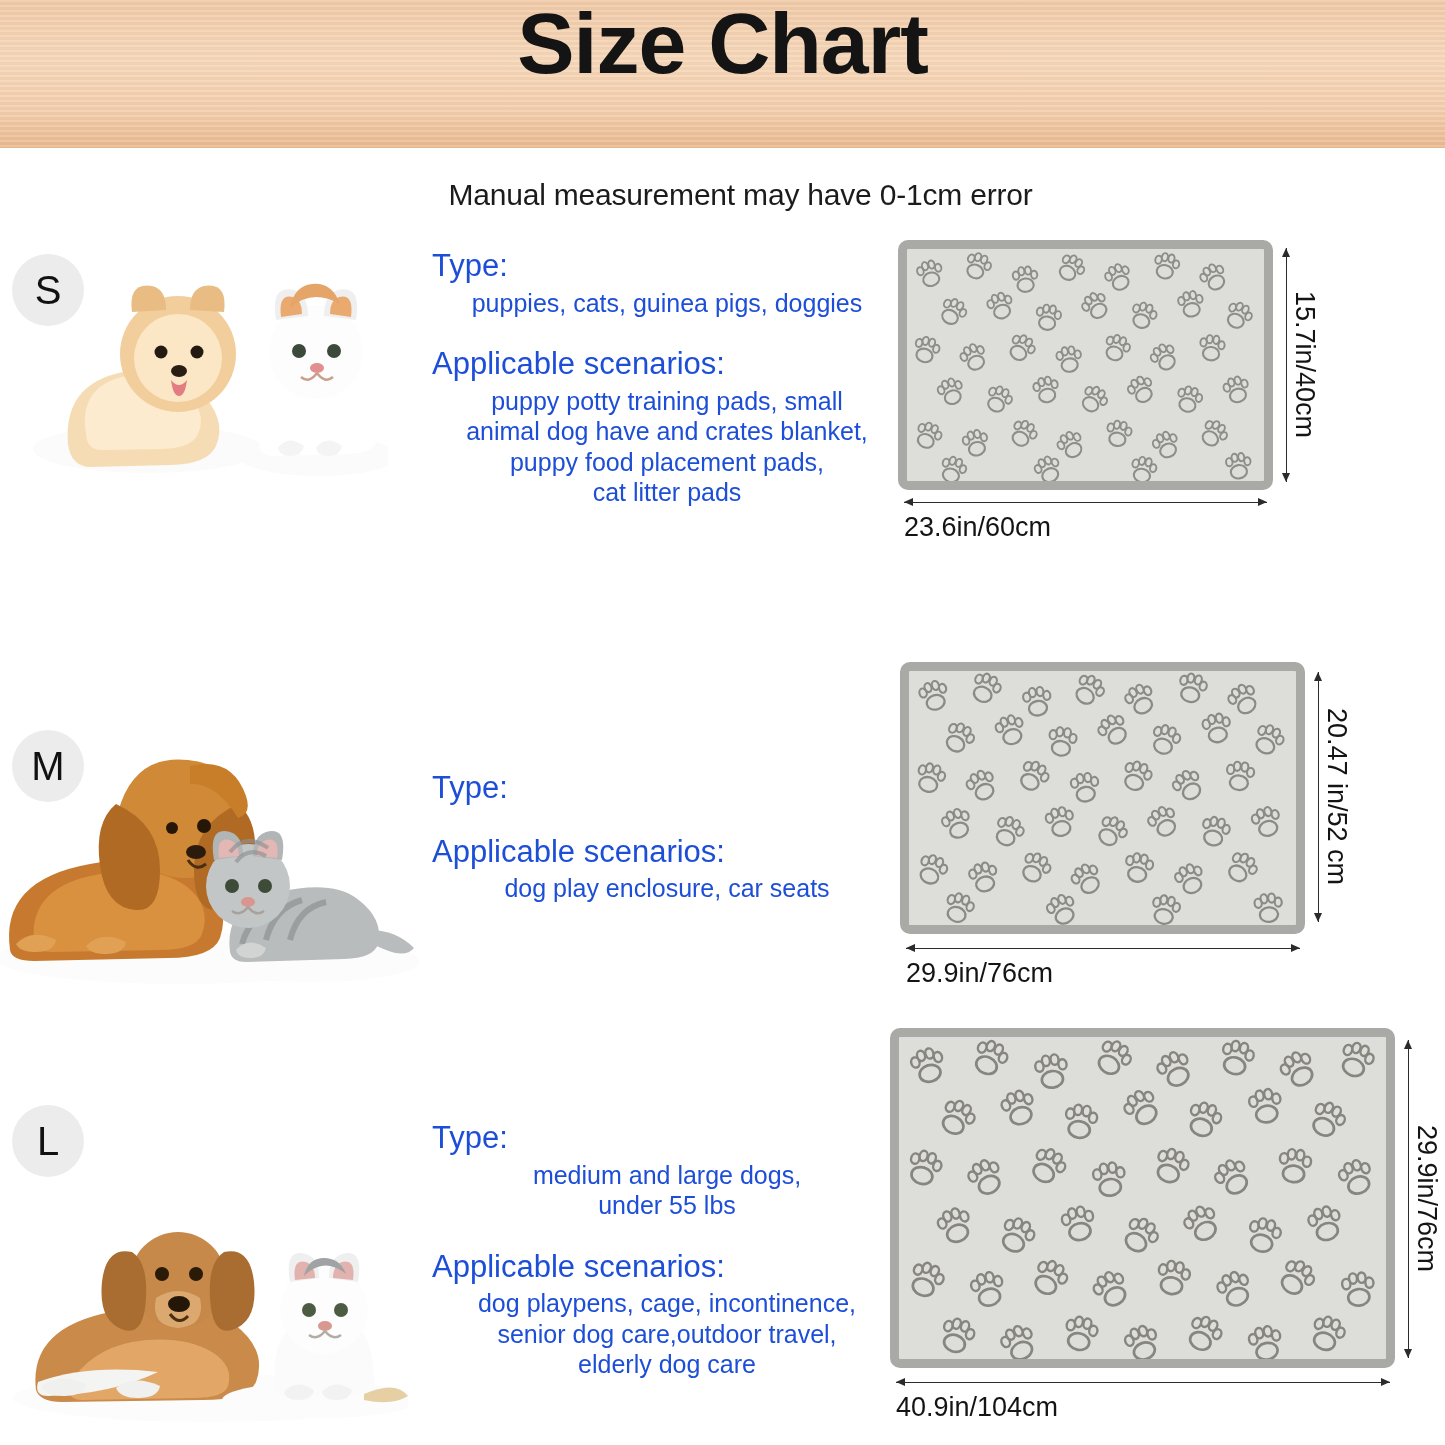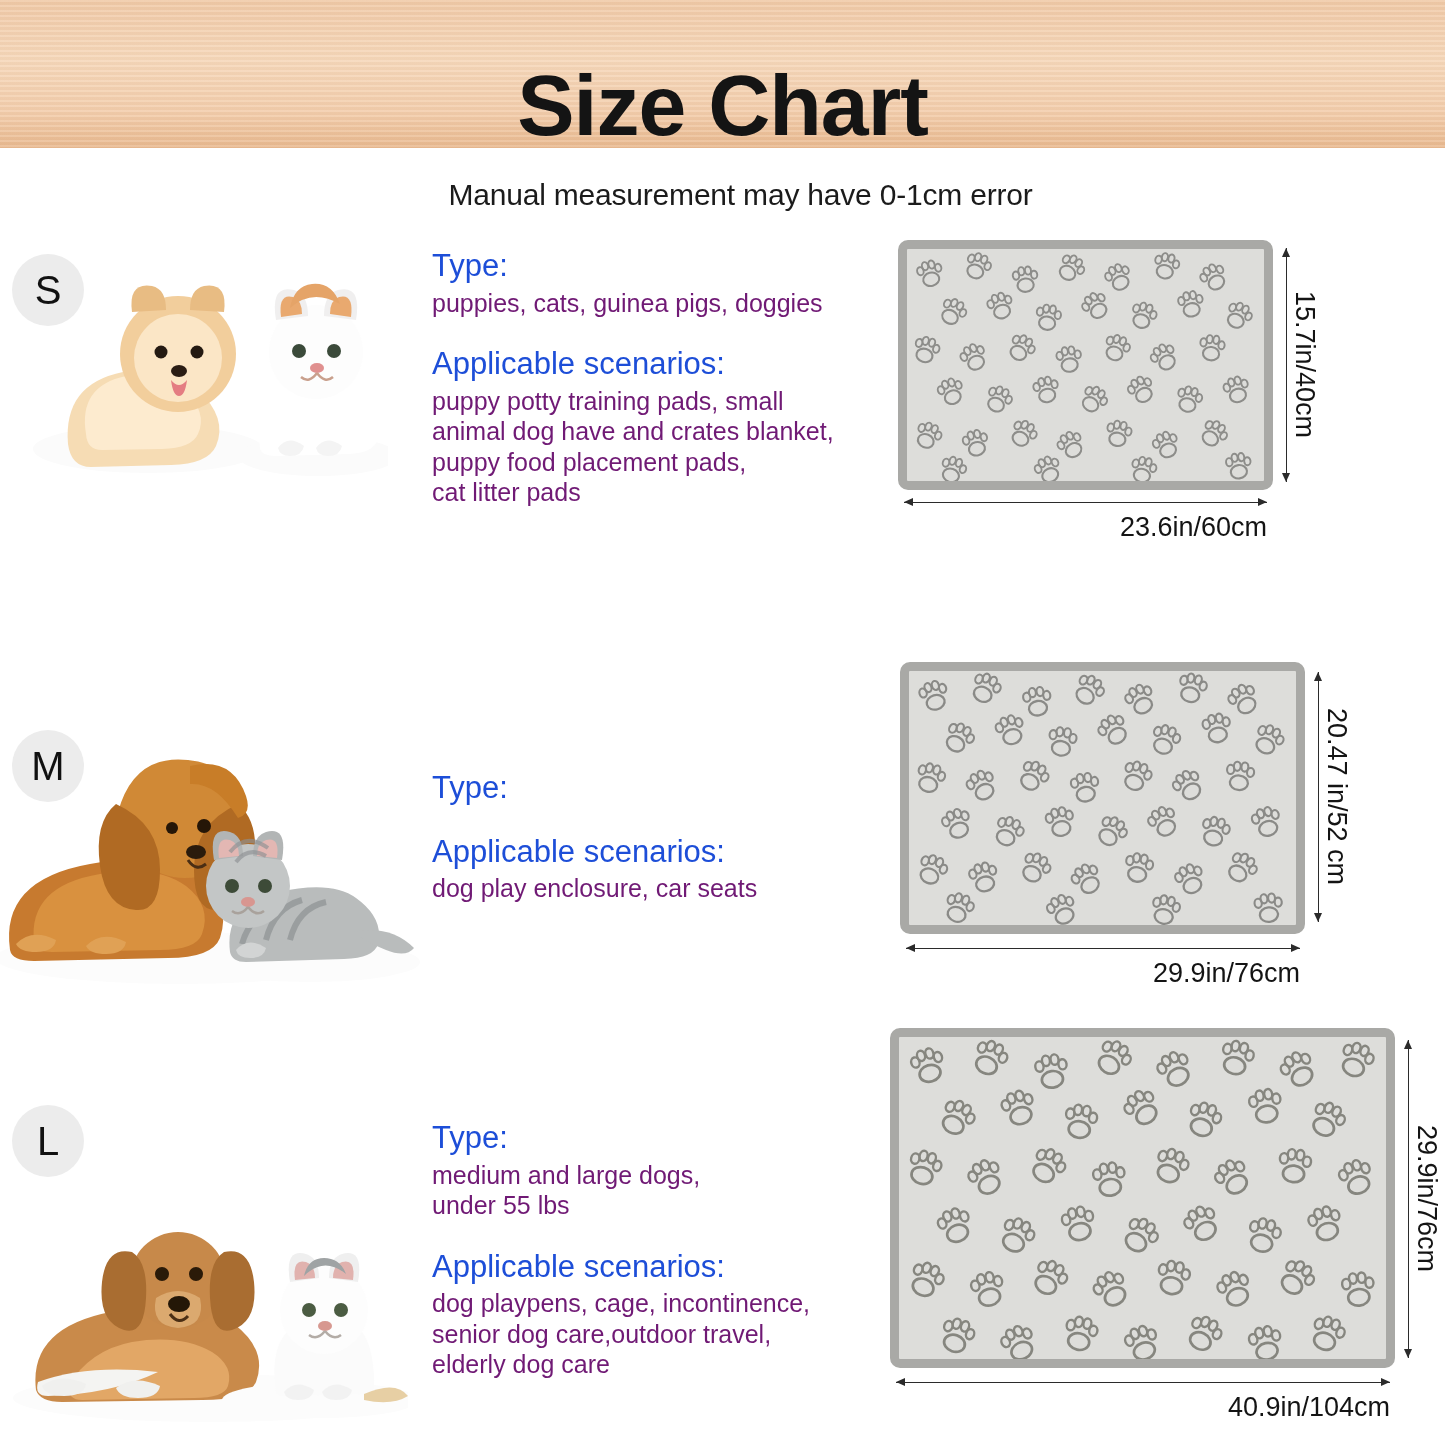--- a/index.html
+++ b/index.html
@@ -14,21 +14,21 @@
     position: relative;
   }
 
   
   .banner {
     position: relative;
     width: 1445px;
     height: 148px;
     background: linear-gradient(180deg, #f0c9a6 0%, #f6d7b9 40%, #f3cdab 75%, #e9b98f 100%);
     display: flex;
-    align-items: flex-end;
+    align-items: flex-start;
     justify-content: center;
     overflow: hidden;
   }
   .banner::before {
     content: "";
     position: absolute;
     inset: 0;
     background: repeating-linear-gradient(180deg, rgba(255,255,255,0.13) 0px, rgba(255,255,255,0.13) 2px, rgba(0,0,0,0.02) 2px, rgba(0,0,0,0.02) 5px);
     pointer-events: none;
   }
@@ -104,24 +104,25 @@
 
   .label-type, .label-scen {
     font-size: 31px;
     color: #1d4ed8;
     line-height: 1.15;
     margin: 0 0 4px 0;
   }
   .label-scen { margin-top: 28px; }
   .body-text {
     font-size: 25px;
-    color: #701a75;
+    color: #1d4ed8;
     line-height: 1.22;
     margin: 0;
     white-space: pre-line;
+    text-align: center;
   }
 
   
   .mat-wrap { position: absolute; }
   #row-s .mat-wrap { left: 898px; top: 18px; }
   #row-m .mat-wrap { left: 900px; top: 22px; }
   #row-l .mat-wrap { left: 890px; top: 8px; }
 
   .mat {
     position: relative;
@@ -153,21 +154,21 @@
     position: absolute;
     top: -4px;
     width: 0; height: 0;
     border-top: 4.5px solid transparent;
     border-bottom: 4.5px solid transparent;
   }
   .dim-line-h::before { left: 0; border-right: 9px solid #2b2b2b; }
   .dim-line-h::after { right: 0; border-left: 9px solid #2b2b2b; }
 
   .dim-caption-h {
-    text-align: right;
+    text-align: left;
     font-size: 27px;
     color: #141414;
     margin-top: 4px;
     white-space: nowrap;
   }
 
   .dim-v {
     position: absolute;
     display: flex;
     align-items: center;

